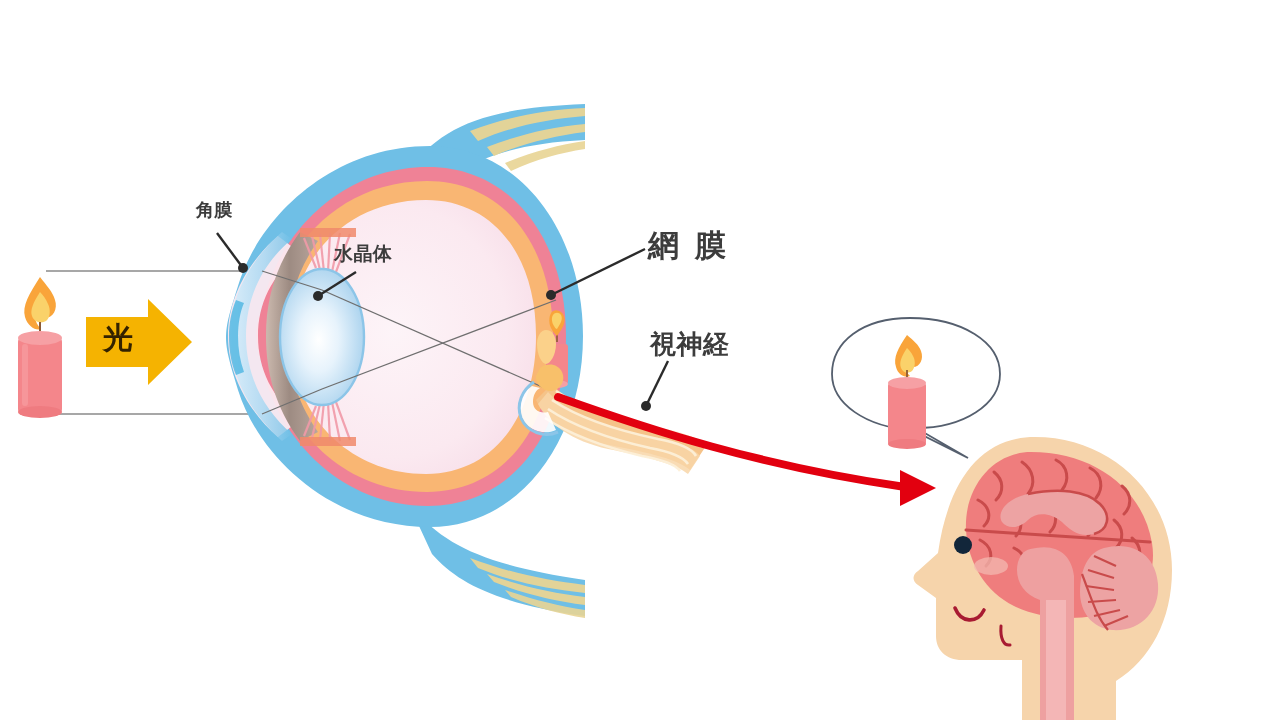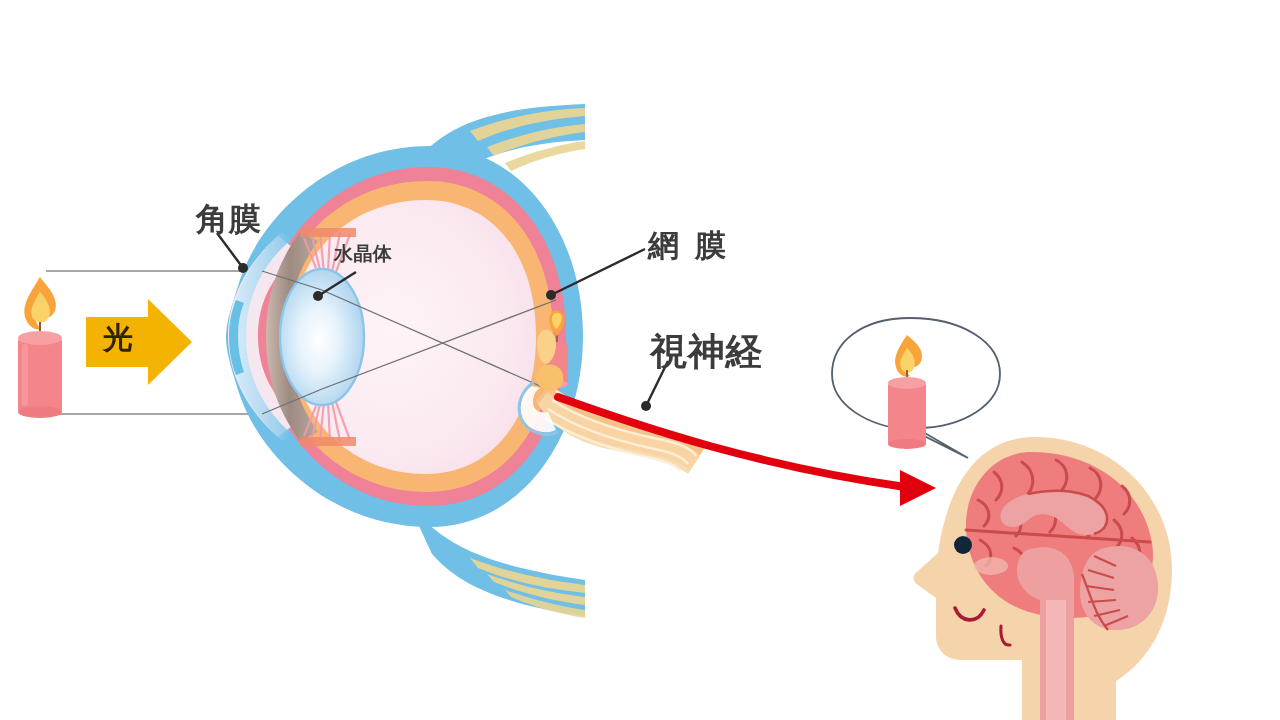--- a/index.html
+++ b/index.html
@@ -25,24 +25,24 @@
     height: 720px;
   }
   .label {
     position: absolute;
     color: #3c3c3c;
     font-weight: 700;
     letter-spacing: 0.02em;
     white-space: nowrap;
     user-select: none;
   }
-  #label-cornea  { left: 196px; top: 198px; font-size: 32px; }
+  #label-cornea  { left: 196px; top: 198px; font-size: 18px; }
   #label-lens    { left: 334px; top: 241px; font-size: 19px; }
   #label-retina  { left: 648px; top: 225px; font-size: 31px; letter-spacing: 0.12em; text-align: center; }
-  #label-optic   { left: 650px; top: 327px; font-size: 37px; }
+  #label-optic   { left: 650px; top: 327px; font-size: 26px; }
   #label-light   { left: 103px; top: 318px; font-size: 30px; color: #332200; font-weight: 700; }
 </style>
 </head>
 <body>
 
 <div id="stage">
 
   <svg id="scene" viewBox="0 0 1280 720" xmlns="http://www.w3.org/2000/svg" aria-label="eye diagram">
 
     <defs>

